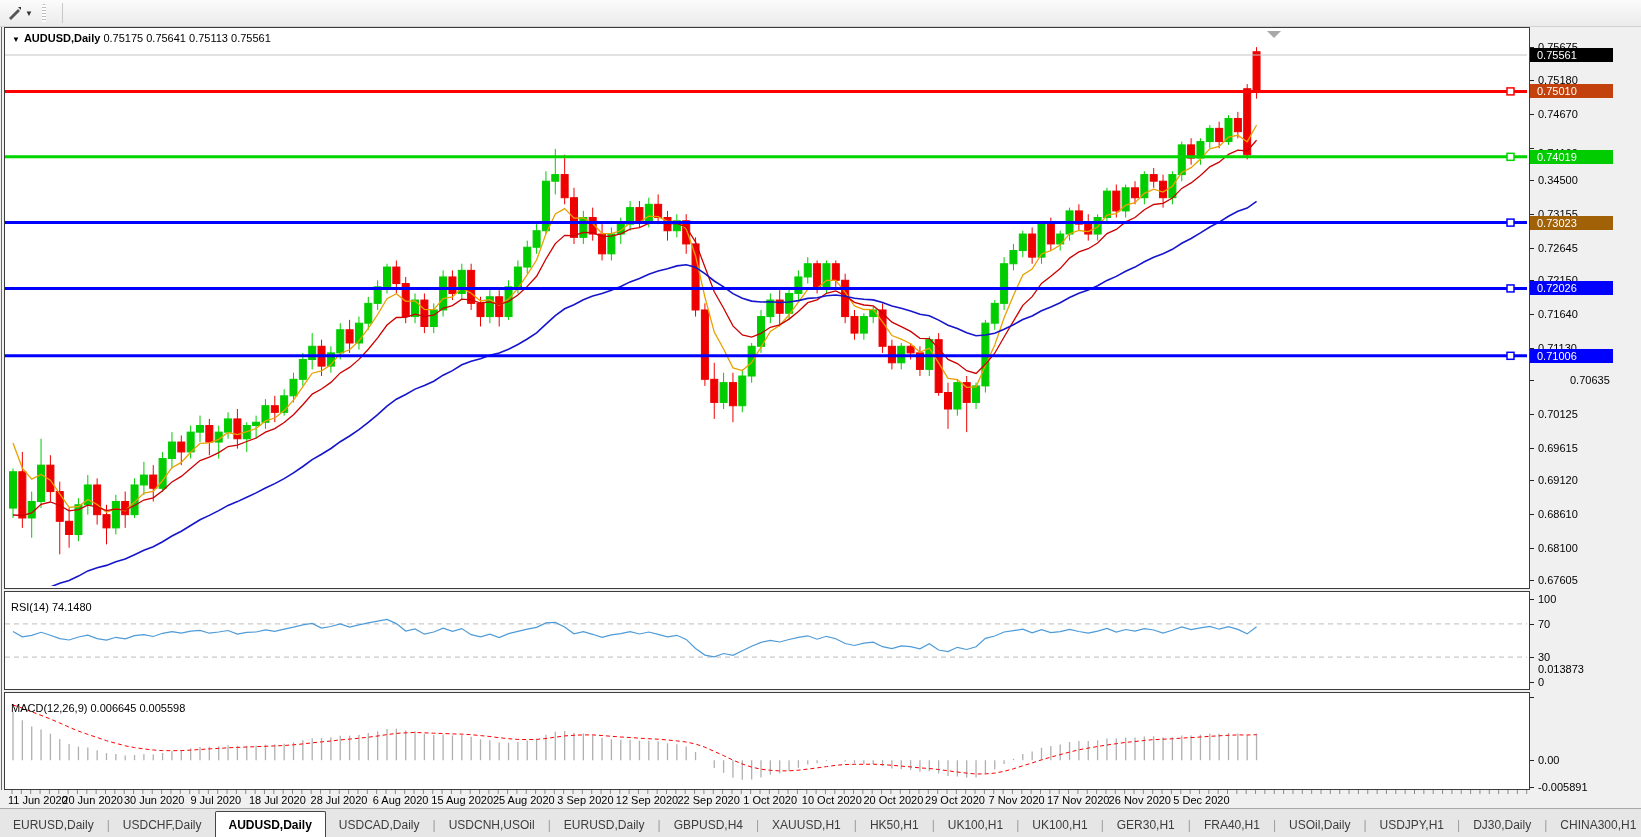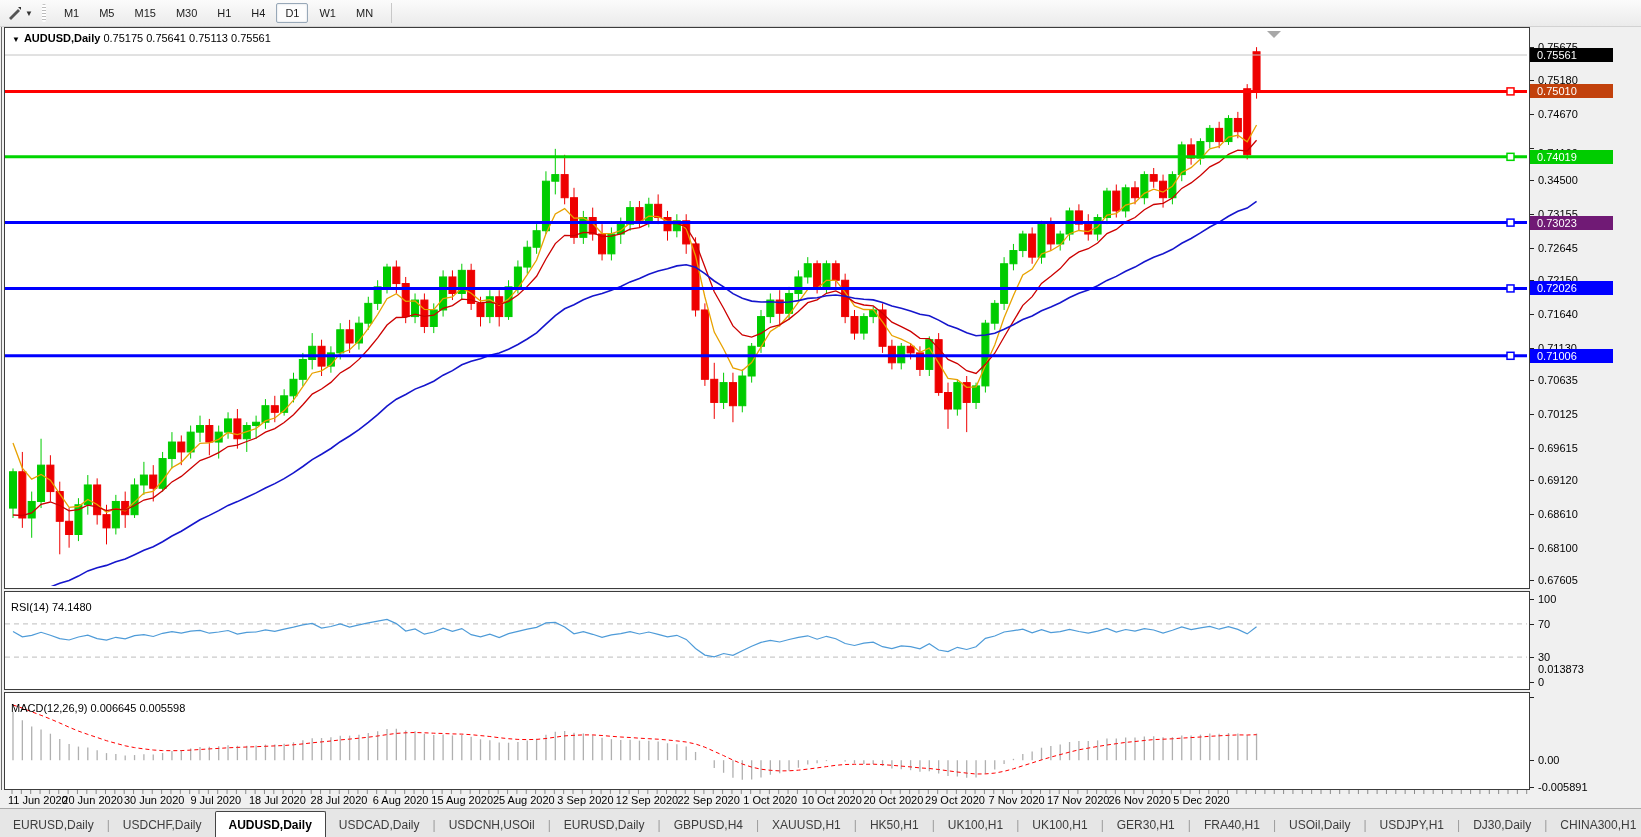--- a/index.html
+++ b/index.html
@@ -53,31 +53,20 @@
 
   <div class="toolbar">
     <div class="tool-icon">
       <svg width="16" height="14" viewBox="0 0 16 14">
         <path d="M2 12 L11 3 L13 5 L4 14 Z" fill="#555"></path>
         <path d="M11 1 L14 1 L14 4 Z" fill="#333"></path>
       </svg>
       <span class="dd">▼</span>
     </div>
     <div class="grip"></div>
-    <div id="tf-buttons" style="display: flex;">
-        <div class="tf-btn">M1</div>
-        <div class="tf-btn">M5</div>
-        <div class="tf-btn">M15</div>
-        <div class="tf-btn">M30</div>
-        <div class="tf-btn">H1</div>
-        <div class="tf-btn">H4</div>
-        <div class="tf-btn active">D1</div>
-        <div class="tf-btn">W1</div>
-        <div class="tf-btn">MN</div>
-      </div>
     <div class="tb-sep"></div>
   </div>
 
   <div class="frame-line"></div>
 
   <div class="panel" id="main-panel">
     <svg id="main-svg" width="1522" height="558" viewBox="0 0 1522 558">
         <g>
           <line x1="8" y1="440.4568047337283" x2="8" y2="489.9834319526629" stroke="#00cc00" stroke-width="1"></line>
           <rect x="4.5" y="443.75857988165694" width="7" height="36.31952662721858" fill="#00cc00" stroke="#00cc00"></rect>
@@ -534,37 +523,37 @@
       <div class="ax-label" style="top: 180.89px;">0.73155</div>
       <div class="ax-tick" style="top: 220.568px;"></div>
       <div class="ax-label" style="top: 214.568px;">0.72645</div>
       <div class="ax-tick" style="top: 253.256px;"></div>
       <div class="ax-label" style="top: 247.256px;">0.72150</div>
       <div class="ax-tick" style="top: 286.934px;"></div>
       <div class="ax-label" style="top: 280.934px;">0.71640</div>
       <div class="ax-tick" style="top: 320.612px;"></div>
       <div class="ax-label" style="top: 314.612px;">0.71130</div>
       <div class="ax-tick" style="top: 353.299px;"></div>
-      <div class="ax-label" style="top: 347.299px;">0.70635</div>
+      <div class="ax-label" style="top: 347.299px; margin-left: 32px;">0.70635</div>
       <div class="ax-tick" style="top: 386.978px;"></div>
       <div class="ax-label" style="top: 380.978px;">0.70125</div>
       <div class="ax-tick" style="top: 420.656px;"></div>
       <div class="ax-label" style="top: 414.656px;">0.69615</div>
       <div class="ax-tick" style="top: 453.343px;"></div>
       <div class="ax-label" style="top: 447.343px;">0.69120</div>
       <div class="ax-tick" style="top: 487.021px;"></div>
       <div class="ax-label" style="top: 481.021px;">0.68610</div>
       <div class="ax-tick" style="top: 520.699px;"></div>
       <div class="ax-label" style="top: 514.699px;">0.68100</div>
       <div class="ax-tick" style="top: 553.387px;"></div>
       <div class="ax-label" style="top: 547.387px;">0.67605</div>
       <div class="ax-badge" style="top: 21.0085px; background: rgb(0, 0, 0);">0.75561</div>
       <div class="ax-badge" style="top: 57.3941px; background: #c2410c;">0.75010</div>
       <div class="ax-badge" style="top: 122.835px; background: rgb(0, 204, 0);">0.74019</div>
-      <div class="ax-badge" style="top: 188.607px; background: #701a75;">0.73023</div>
+      <div class="ax-badge" style="top: 188.607px; background: #a16207;">0.73023</div>
       <div class="ax-badge" style="top: 254.444px; background: rgb(0, 0, 255);">0.72026</div>
       <div class="ax-badge" style="top: 321.8px; background: rgb(0, 0, 255);">0.71006</div>
       <div class="ax-tick" style="top: 572px;"></div>
       <div class="ax-label" style="top: 566px;">100</div>
       <div class="ax-tick" style="top: 596.9px;"></div>
       <div class="ax-label" style="top: 590.9px;">70</div>
       <div class="ax-tick" style="top: 630.1px;"></div>
       <div class="ax-label" style="top: 624.1px;">30</div>
       <div class="ax-tick" style="top: 655px;"></div>
       <div class="ax-label" style="top: 649px;">0</div>

